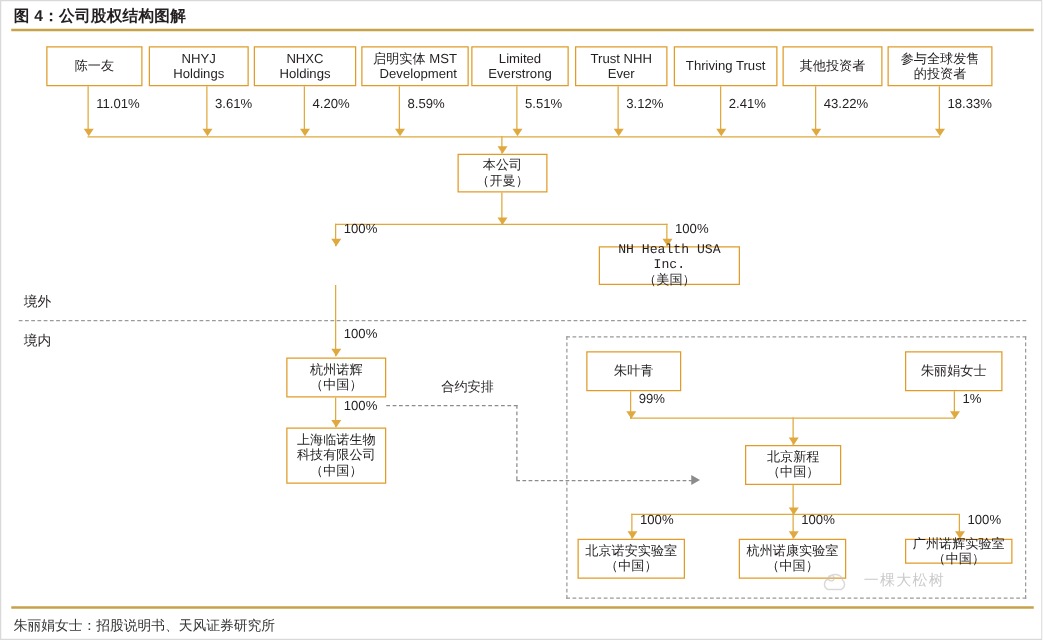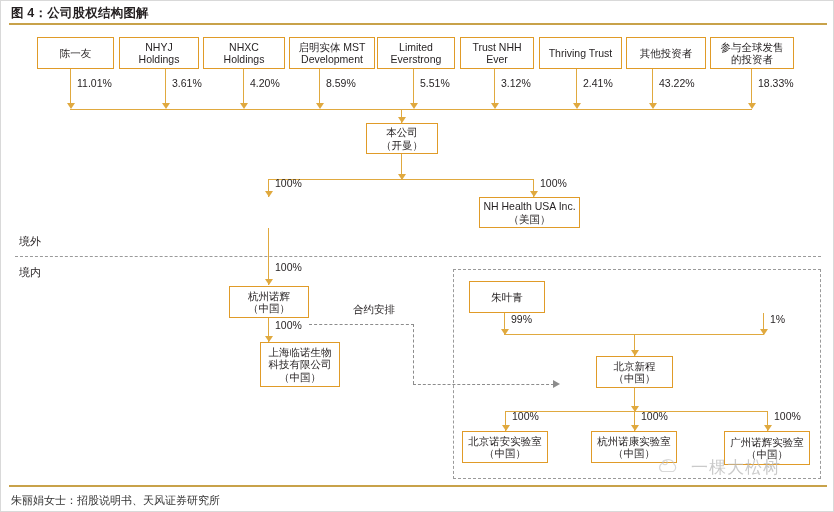--- a/index.html
+++ b/index.html
@@ -42,21 +42,21 @@
   .divider{position:absolute;border-top:1.4px dashed #9a9a9a;}
   .zone{position:absolute;font-size:11px;color:#231f20;}
   .panel{position:absolute;box-sizing:border-box;border:1.4px dashed #9a9a9a;}
   .dline-h{position:absolute;border-top:1.3px dashed #8c8c8c;}
   .dline-v{position:absolute;border-left:1.3px dashed #8c8c8c;}
   .dlabel{position:absolute;font-size:10.5px;color:#231f20;white-space:nowrap;}
   .darrow{position:absolute;width:0;height:0;border-top:4px solid transparent;
           border-bottom:4px solid transparent;border-left:7px solid #8c8c8c;}
 
   
-  .wm{position:absolute;left:690px;top:455px;font-size:17px;color:#b9b9b9;
+  .wm{position:absolute;left:690px;top:455px;font-size:12px;color:#b9b9b9;
       opacity:.75;white-space:nowrap;letter-spacing:1px;}
   .wm-icon{position:absolute;left:655px;top:455px;width:30px;height:22px;opacity:.6;}
 </style>
 </head>
 <body>
 
 <div class="page">
 
   <div class="title">图 4：公司股权结构图解</div>
   <div class="rule-top"></div>
@@ -67,21 +67,21 @@
 
     <div class="box" style="left:36px;top:12px;width:77px;height:32px;">
       <span>陈一友</span>
       </div>
     <div class="box" style="left:118px;top:12px;width:80px;height:32px;">
       <span>NHYJ<br>Holdings</span>
       </div>
     <div class="box" style="left:202px;top:12px;width:82px;height:32px;">
       <span>NHXC<br>Holdings</span>
       </div>
-    <div class="box" style="left:288px;top:12px;width:86px;height:32px;">
+    <div class="box" style="left:288px;top:12px;width:86px;height:32px;text-align:right;">
       <span>启明实体 MST<br>Development</span>
       </div>
     <div class="box" style="left:376px;top:12px;width:78px;height:32px;">
       <span>Limited<br>Everstrong</span>
       </div>
     <div class="box" style="left:459px;top:12px;width:74px;height:32px;">
       <span>Trust NHH<br>Ever</span>
       </div>
     <div class="box" style="left:538px;top:12px;width:83px;height:32px;">
       <span>Thriving Trust</span>
@@ -135,54 +135,57 @@
     <div class="arw" style="left:396.5px;top:149px;"></div>
     <div class="ln hz" style="left:267px;top:154px;width:266px;"></div>
     <div class="ln vh" style="left:267px;top:154px;height:18px;"></div>
     <div class="arw" style="left:263.5px;top:166px;"></div>
     <div class="ln vh" style="left:532px;top:154px;height:18px;"></div>
     <div class="arw" style="left:528.5px;top:166px;"></div>
 
     <div class="pct" style="left:274px;top:152px;">100%</div>
     <div class="pct" style="left:539px;top:152px;">100%</div>
 
-    <div class="box" style="left:478px;top:172px;width:101px;height:31px;">
+    <div class="box" style="left:478px;top:172px;width:113px;height:31px;font-family:Liberation Mono, monospace;">
       <span>NH Health USA Inc.<br>（美国）</span>
       </div>
 
     <div class="zone" style="left:18px;top:209px;">境外</div>
     <div class="divider" style="left:14px;top:231px;width:806px;"></div>
     <div class="zone" style="left:18px;top:240px;">境内</div>
 
     <div class="ln vh" style="left:267px;top:203px;height:57px;"></div>
     <div class="arw" style="left:263.5px;top:254px;"></div>
     <div class="pct" style="left:274px;top:236px;">100%</div>
 
     <div class="box" style="left:228px;top:261px;width:80px;height:32px;">
       <span>杭州诺辉<br>（中国）</span>
       </div>
 
     <div class="ln vh" style="left:267px;top:293px;height:24px;"></div>
     <div class="arw" style="left:263.5px;top:311px;"></div>
     <div class="pct" style="left:274px;top:294px;">100%</div>
 
-    <div class="box" style="left:228px;top:317px;width:80px;height:45px;margin-left:31px;">
+    <div class="box" style="left:228px;top:317px;width:80px;height:45px;">
       <span>上海临诺生物<br>科技有限公司<br>（中国）</span>
       </div>
 
     <div class="dlabel" style="left:352px;top:278px;">合约安排</div>
     <div class="dline-h" style="left:308px;top:299px;width:105px;"></div>
     <div class="dline-v" style="left:412px;top:299px;height:60px;"></div>
     <div class="dline-h" style="left:412px;top:359px;width:141px;"></div>
     <div class="darrow" style="left:552px;top:355px;"></div>
 
     <div class="panel" style="left:452px;top:244px;width:368px;height:210px;"></div>
 
     <div class="box" style="left:468px;top:256px;width:76px;height:32px;">
       <span>朱叶青</span>
+      </div>
+    <div class="box" style="left:723px;top:256px;width:78px;height:32px;">
+      <span>朱丽娟女士</span>
       </div>
 
     <div class="ln vh" style="left:503px;top:288px;height:22px;"></div>
     <div class="arw" style="left:499.5px;top:304px;"></div>
     <div class="pct" style="left:510px;top:288px;">99%</div>
 
     <div class="ln vh" style="left:762px;top:288px;height:22px;"></div>
     <div class="arw" style="left:758.5px;top:304px;"></div>
     <div class="pct" style="left:769px;top:288px;">1%</div>
 
@@ -208,21 +211,21 @@
     <div class="pct" style="left:511px;top:385px;">100%</div>
     <div class="pct" style="left:640px;top:385px;">100%</div>
     <div class="pct" style="left:773px;top:385px;">100%</div>
 
     <div class="box" style="left:461px;top:406px;width:86px;height:32px;">
       <span>北京诺安实验室<br>（中国）</span>
       </div>
     <div class="box" style="left:590px;top:406px;width:86px;height:32px;">
       <span>杭州诺康实验室<br>（中国）</span>
       </div>
-    <div class="box" style="left:723px;top:406px;width:86px;height:34px;">
+    <div class="box" style="left:723px;top:406px;width:86px;height:20px;">
       <span>广州诺辉实验室<br>（中国）</span>
       </div>
 
   </div>
 
   <svg class="wm-icon" viewBox="0 0 40 28">
     <path d="M8 20 a6 6 0 0 1 1-11 a8 8 0 0 1 15 1 a6 6 0 0 1 -1 10 z" fill="none" stroke="#c0c0c0" stroke-width="1.6"></path>
     <circle cx="12" cy="8" r="3" fill="none" stroke="#c0c0c0" stroke-width="1.4"></circle>
   </svg>
   <div class="wm">一棵大松树</div>

